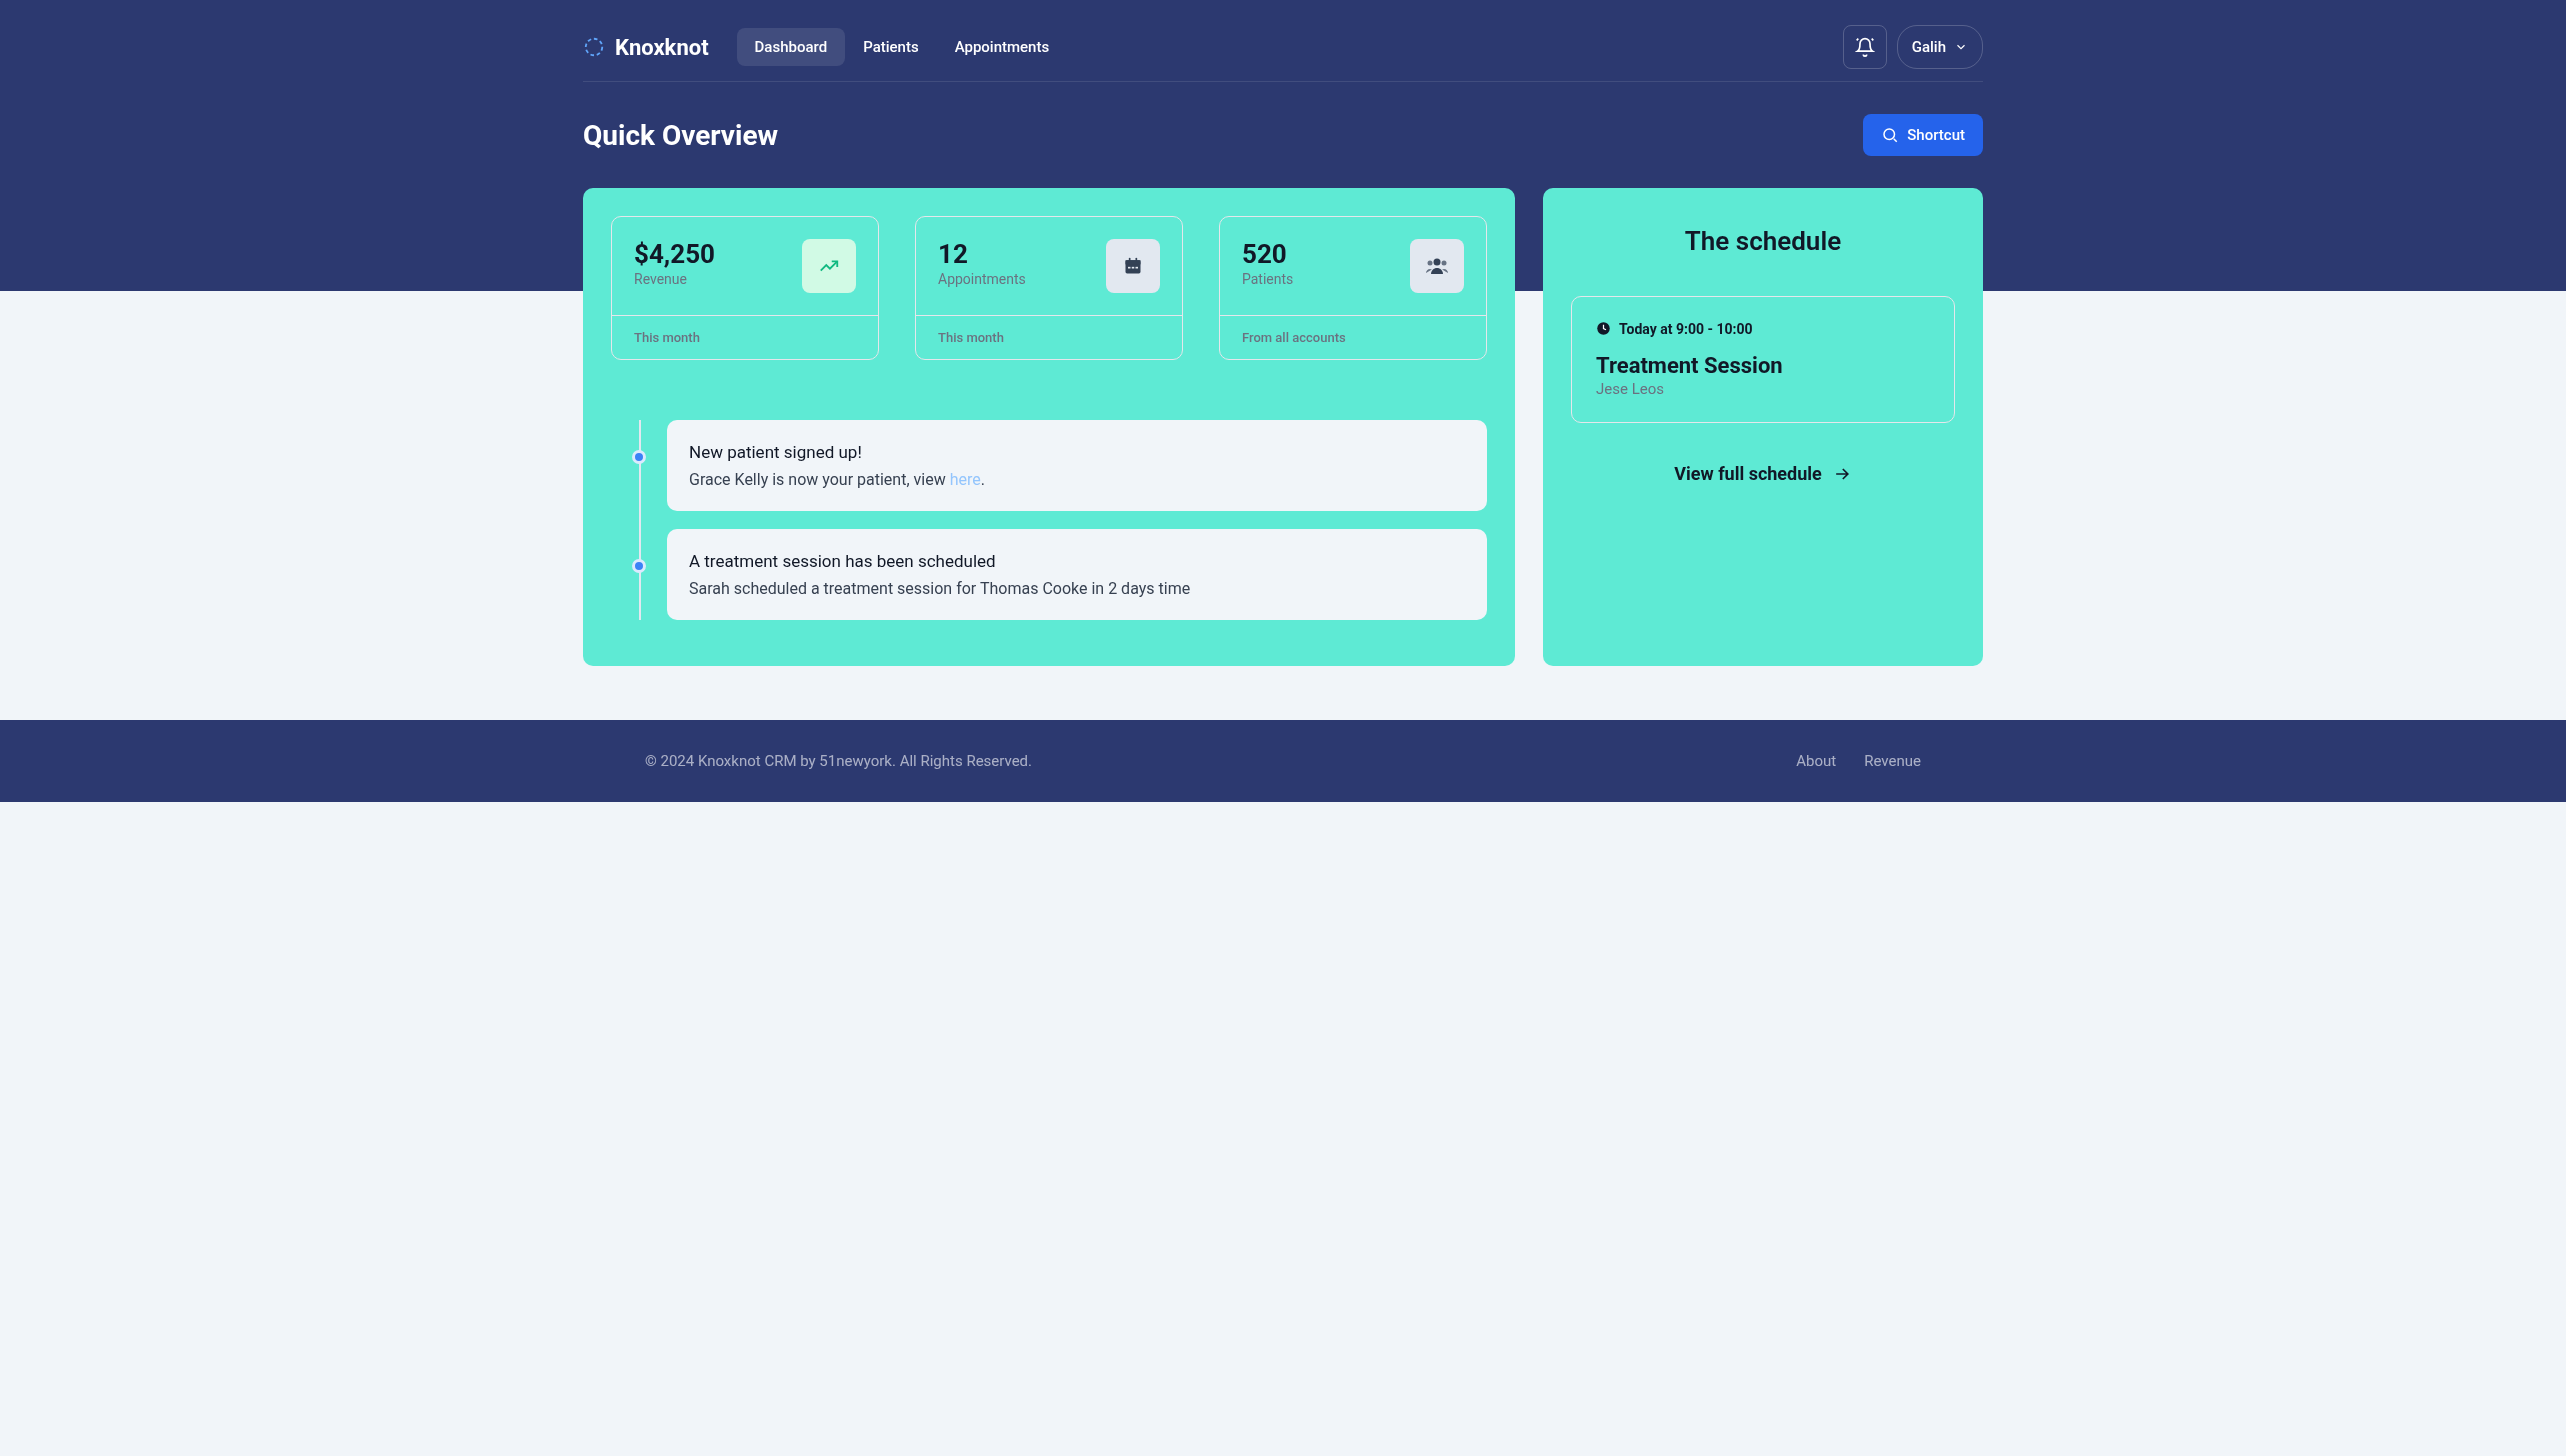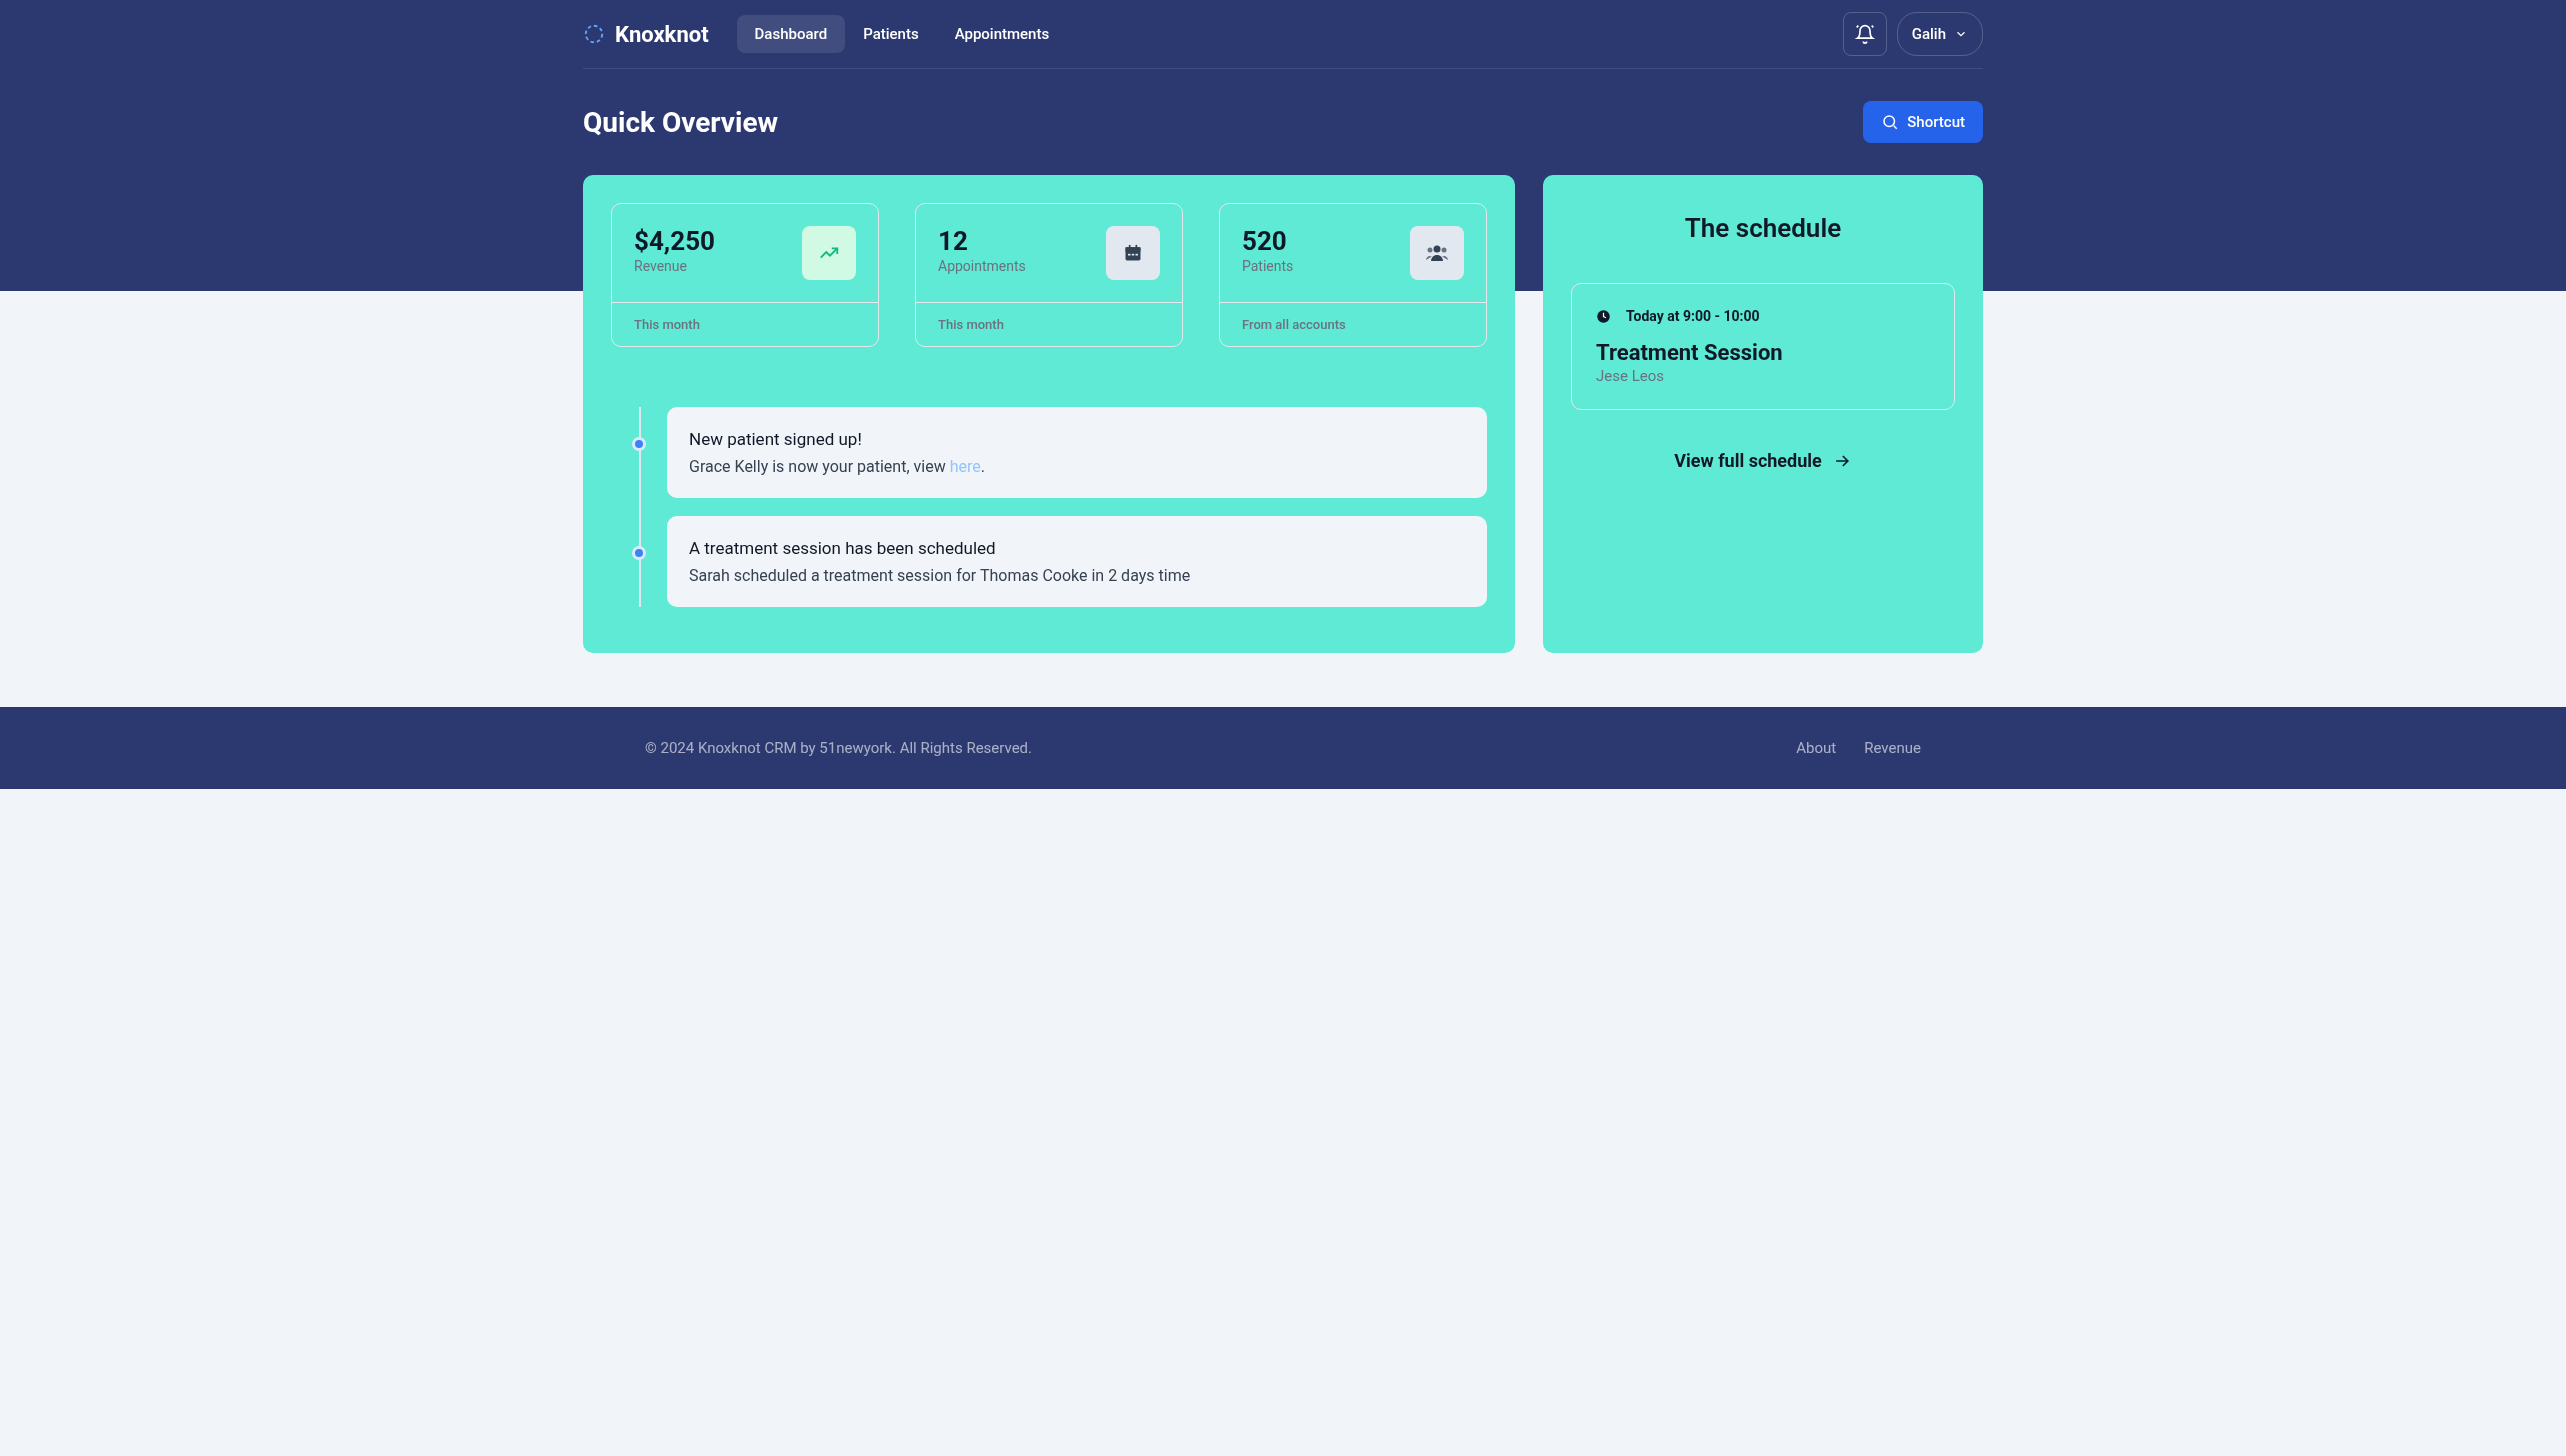--- a/index.html
+++ b/index.html
@@ -1,18 +1,18 @@
 <!DOCTYPE html>
 <html><head>
 <meta charset="utf-8">
 <style>
 * { margin: 0; padding: 0; box-sizing: border-box; }
 body { font-family: -apple-system, BlinkMacSystemFont, 'Segoe UI', Roboto, sans-serif; background: #f1f5f9; }
 .header-bg { background: #2c3970; height: 291px; position: absolute; top: 0; left: 0; right: 0; z-index: 0; }
-.container { position: relative; z-index: 1; padding: 0 28px; max-width: 1456px; margin: 0 auto; }
+.container { position: relative; z-index: 1; padding: 0 28px; max-width: 1456px; margin: 13px auto; }
 .topbar { display: flex; align-items: center; justify-content: space-between; padding: 12px 0; border-bottom: 1px solid rgba(255,255,255,0.1); }
 .topbar-left { display: flex; align-items: center; gap: 28px; }
 .brand { display: flex; align-items: center; gap: 10px; color: #fff; font-size: 22px; font-weight: 700; }
 .brand-icon { width: 22px; height: 22px; }
 .nav { display: flex; gap: 0; }
 .nav-item { padding: 10px 18px; border-radius: 8px; color: #fff; font-size: 15px; font-weight: 500; cursor: pointer; }
 .nav-item.active { background: rgba(255,255,255,0.1); }
 .topbar-right { display: flex; align-items: center; gap: 10px; }
 .icon-btn { width: 44px; height: 44px; border: 1px solid rgba(255,255,255,0.2); border-radius: 8px; display: flex; align-items: center; justify-content: center; cursor: pointer; }
 .user-btn { height: 44px; border: 1px solid rgba(255,255,255,0.2); border-radius: 20px; display: flex; align-items: center; gap: 8px; padding: 0 14px; cursor: pointer; color: #fff; font-size: 15px; font-weight: 500; }
@@ -33,21 +33,21 @@
 .timeline { margin-top: 60px; position: relative; padding-left: 56px; }
 .timeline-line { position: absolute; left: 28px; top: 0; bottom: 0; width: 2px; background: #e2e8f0; }
 .timeline-item { position: relative; margin-bottom: 18px; }
 .timeline-dot { position: absolute; left: -35px; top: 30px; width: 14px; height: 14px; border-radius: 50%; background: #3b82f6; border: 3px solid #dbeafe; }
 .timeline-box { background: #f1f5f9; border-radius: 10px; padding: 22px; }
 .timeline-title { font-size: 17px; font-weight: 400; color: #111827; margin-bottom: 8px; }
 .timeline-text { font-size: 16px; color: #374151; }
 .timeline-text a { color: #93c5fd; text-decoration: none; }
 .schedule-title { font-size: 26px; font-weight: 600; color: #111827; text-align: center; margin-bottom: 40px; margin-top: 10px; }
 .schedule-item { border: 1px solid #e5e7eb; border-radius: 10px; padding: 24px; }
-.schedule-time { display: flex; align-items: center; gap: 15px; font-size: 14px; font-weight: 700; color: #111827; margin-bottom: 16px; }
+.schedule-time { display: flex; gap: 8px; font-size: 14px; font-weight: 700; color: #111827; margin-bottom: 16px; }
 .schedule-name { font-size: 22px; font-weight: 700; color: #111827; }
 .schedule-patient { font-size: 15px; color: #6b7280; margin-top: 2px; }
 .view-link { display: flex; align-items: center; justify-content: center; gap: 10px; margin-top: 40px; font-size: 18px; font-weight: 700; color: #111827; cursor: pointer; }
 .footer { background: #2c3970; margin-top: 54px; padding: 32px 0; }
 .footer-inner { max-width: 1456px; margin: 0 auto; padding: 0 90px; display: flex; justify-content: space-between; align-items: flex-end; }
 .footer-text { color: rgba(255,255,255,0.6); font-size: 15px; }
 .footer-links { display: flex; gap: 28px; }
 .footer-link { color: rgba(255,255,255,0.6); font-size: 15px; cursor: pointer; }
 </style>
 </head>

